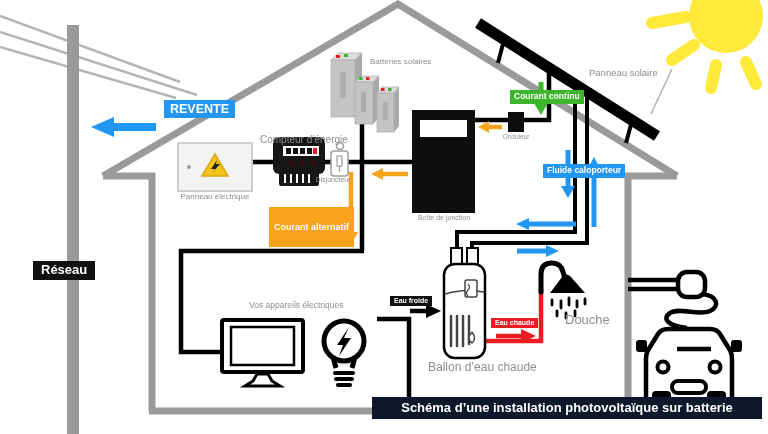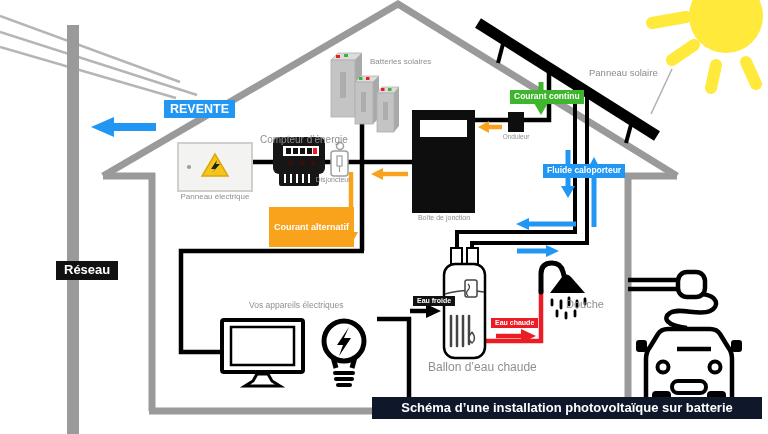--- a/index.html
+++ b/index.html
@@ -4,21 +4,21 @@
 <style>
   html,body{margin:0;padding:0;background:#fff;}
   #stage{position:relative;width:768px;height:434px;background:#fff;overflow:hidden;
          font-family:"Liberation Sans",sans-serif;}
   #stage svg{position:absolute;left:0;top:0;}
   .tag{position:absolute;color:#fff;font-weight:bold;white-space:nowrap;line-height:1.15;}
   .tag-blue{background:var(--blue);margin-left:48px;}
   .tag-green{background:var(--green);}
   .tag-orange{background:var(--orange);}
   .tag-red{background:var(--red);}
-  .tag-black{background:#111;margin-left:23px;}
+  .tag-black{background:#111;}
   .cap{position:absolute;color:#8f8f8f;white-space:nowrap;line-height:1.1;}
   .cap.c{text-align:center;}
   #banner{position:absolute;left:372px;top:397px;width:390px;height:22px;background:#0f172a;
           color:#fff;font-weight:bold;font-size:13px;line-height:22px;text-align:center;white-space:nowrap;}
   
   .s-blk{stroke:#000;}
   .s-line{stroke:#b5b5b5;}
   .s-blue{stroke:var(--blue);}
   .s-green{stroke:var(--green);}
   .s-orange{stroke:var(--orange);}
@@ -277,16 +277,16 @@
 
   <div class="cap c" style="left:172px;top:193px;width:86px;font-size:8px;">Panneau électrique</div>
   <div class="cap c" style="left:260px;top:134px;width:72px;font-size:10px;">Compteur d’énergie</div>
   <div class="cap c" style="left:312px;top:176px;width:42px;font-size:7px;">Disjoncteur</div>
   <div class="cap" style="left:370px;top:58px;font-size:8px;">Batteries solaires</div>
   <div class="cap c" style="left:412px;top:214px;width:64px;font-size:7px;">Boîte de jonction</div>
   <div class="cap c" style="left:496px;top:133px;width:40px;font-size:6.5px;">Onduleur</div>
   <div class="cap" style="left:589px;top:56px;font-size:9.5px;color:#8a8a8a;margin-top:12px;">Panneau solaire</div>
   <div class="cap" style="left:249px;top:301px;font-size:8.5px;">Vos appareils électriques</div>
   <div class="cap c" style="left:428px;top:361px;width:72px;font-size:12px;">Ballon d’eau chaude</div>
-  <div class="cap c" style="left:565px;top:298px;width:40px;font-size:11px;">Douche</div>
+  <div class="cap c" style="left:565px;top:313px;width:40px;font-size:13px;">Douche</div>
 
   <div id="banner">Schéma d’une installation photovoltaïque sur batterie</div>
 </div>
 
 </body></html>

